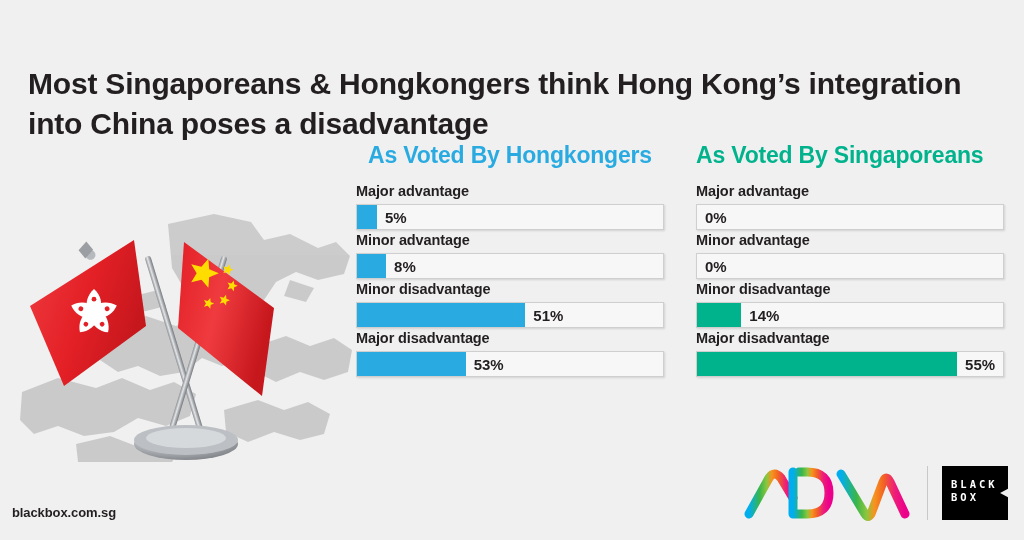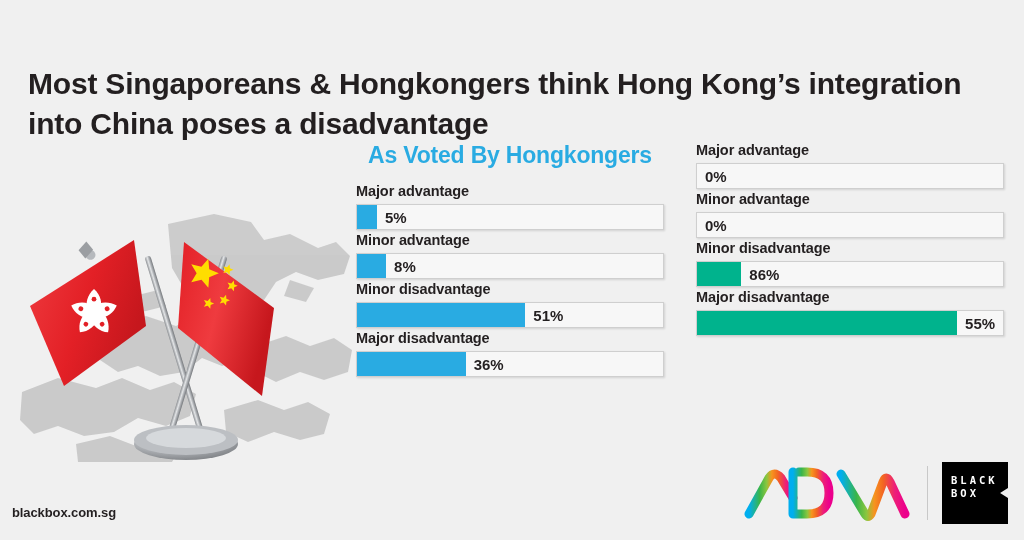--- a/index.html
+++ b/index.html
@@ -116,21 +116,21 @@
   }
   #adva-logo { display: block; }
   #logo-divider {
     width: 1px;
     height: 54px;
     background: #c8c8c8;
   }
   #blackbox-logo {
     position: relative;
     width: 66px;
-    height: 62px;
+    height: 54px;
   }
   #blackbox-logo .bb-shape {
     position: absolute;
     inset: 0;
     background: #000;
     clip-path: polygon(0 0, 100% 0, 100% 42%, 88% 50%, 100% 58%, 100% 100%, 0 100%);
   }
   #blackbox-logo .bb-text {
     position: absolute;
     left: 9px;
@@ -282,26 +282,27 @@
     <div class="bar-track">
       <div class="bar-fill" style="width: 55%; background: rgb(41, 171, 226);"></div>
       <div class="bar-value" style="left: 55%; text-align: center;">51%</div>
     </div>
   </div>
 
   <div class="bar-group">
     <div class="bar-label">Major disadvantage</div>
     <div class="bar-track">
       <div class="bar-fill" style="width: 35.5%; background: rgb(41, 171, 226);"></div>
-      <div class="bar-value" style="left: 35.5%;">36%</div>
+      <div class="bar-value" style="left: 35.5%;">53%</div>
     </div>
   </div>
 </div>
 
 <div class="chart-col" id="col-sg">
+  <div class="col-title" style="color: rgb(0, 179, 141);">As Voted By Singaporeans</div>
 
   <div class="bar-group">
     <div class="bar-label">Major advantage</div>
     <div class="bar-track">
       <div class="bar-fill" style="width: 0%; background: rgb(0, 179, 141);"></div>
       <div class="bar-value" style="left: 0%;">0%</div>
     </div>
   </div>
 
   <div class="bar-group">
@@ -309,21 +310,21 @@
     <div class="bar-track">
       <div class="bar-fill" style="width: 0%; background: rgb(0, 179, 141);"></div>
       <div class="bar-value" style="left: 0%;">0%</div>
     </div>
   </div>
 
   <div class="bar-group">
     <div class="bar-label">Minor disadvantage</div>
     <div class="bar-track">
       <div class="bar-fill" style="width: 14.5%; background: rgb(0, 179, 141);"></div>
-      <div class="bar-value" style="left: 14.5%;">86%</div>
+      <div class="bar-value" style="left: 14.5%;">14%</div>
     </div>
   </div>
 
   <div class="bar-group">
     <div class="bar-label">Major disadvantage</div>
     <div class="bar-track">
       <div class="bar-fill" style="width: 85%; background: rgb(0, 179, 141);"></div>
       <div class="bar-value" style="left: 85%;">55%</div>
     </div>
   </div>

